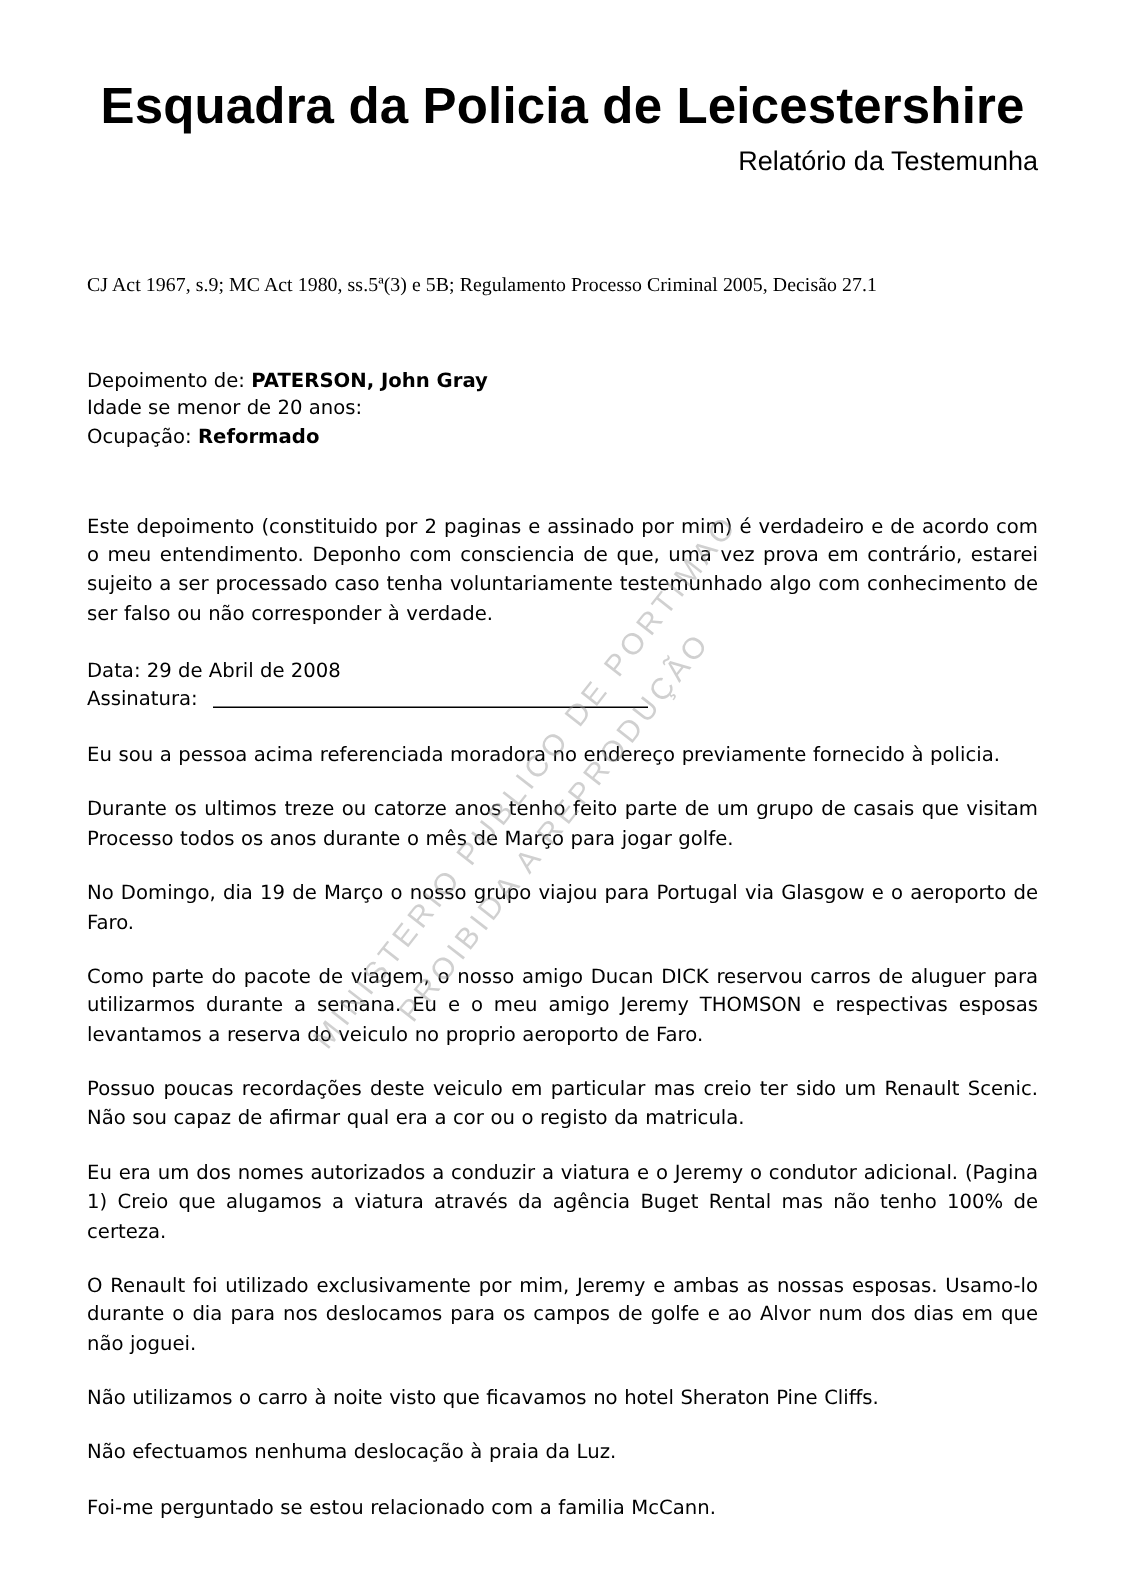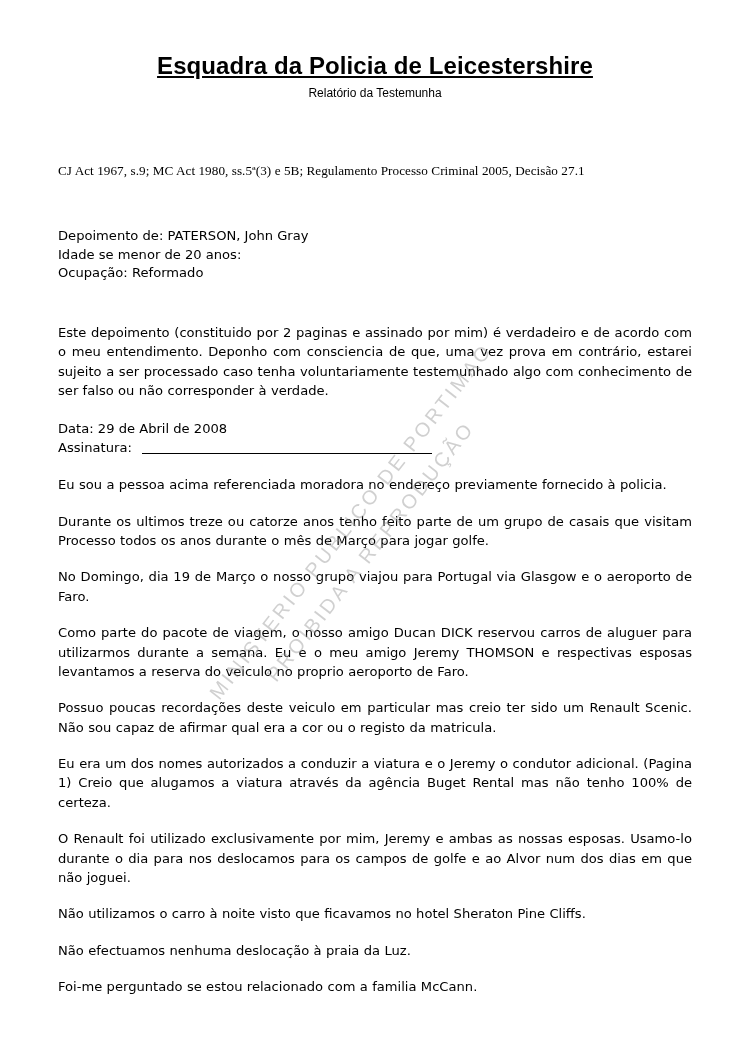--- a/index.html
+++ b/index.html
@@ -19,30 +19,29 @@
     position: relative;
     width: 750px;
     height: 1061px;
     box-sizing: border-box;
     padding: 40px 58px 0 58px;
   }
   .doc-title {
     text-align: center;
     font-family: "Liberation Sans", sans-serif;
     font-weight: bold;
-    font-size: 24px;
+    font-size: 34px;
     letter-spacing: 0.1px;
     margin: 12px 0 0 0;
     line-height: 1.15;
-    text-decoration: underline;
   }
   .doc-subtitle {
-    text-align: center;
+    text-align: right;
     font-family: "Liberation Sans", sans-serif;
-    font-size: 12px;
+    font-size: 18px;
     margin: 6px 0 0 0;
     line-height: 1.2;
   }
   .legal-ref {
     font-family: "Liberation Serif", serif;
     font-size: 13.2px;
     margin-top: 62px;
     line-height: 1.3;
     letter-spacing: 0.05px;
   }
@@ -51,21 +50,21 @@
     font-size: 13.1px;
     line-height: 1.48;
   }
   .ident {
     margin-top: 48px;
   }
   .ident .row {
     line-height: 1.42;
   }
   .bold {
-    font-weight: normal;
+    font-weight: bold;
   }
   .para {
     margin-top: 17px;
     text-align: justify;
     word-spacing: 0.2px;
   }
   .para.first-stmt {
     margin-top: 40px;
   }
   .meta {

